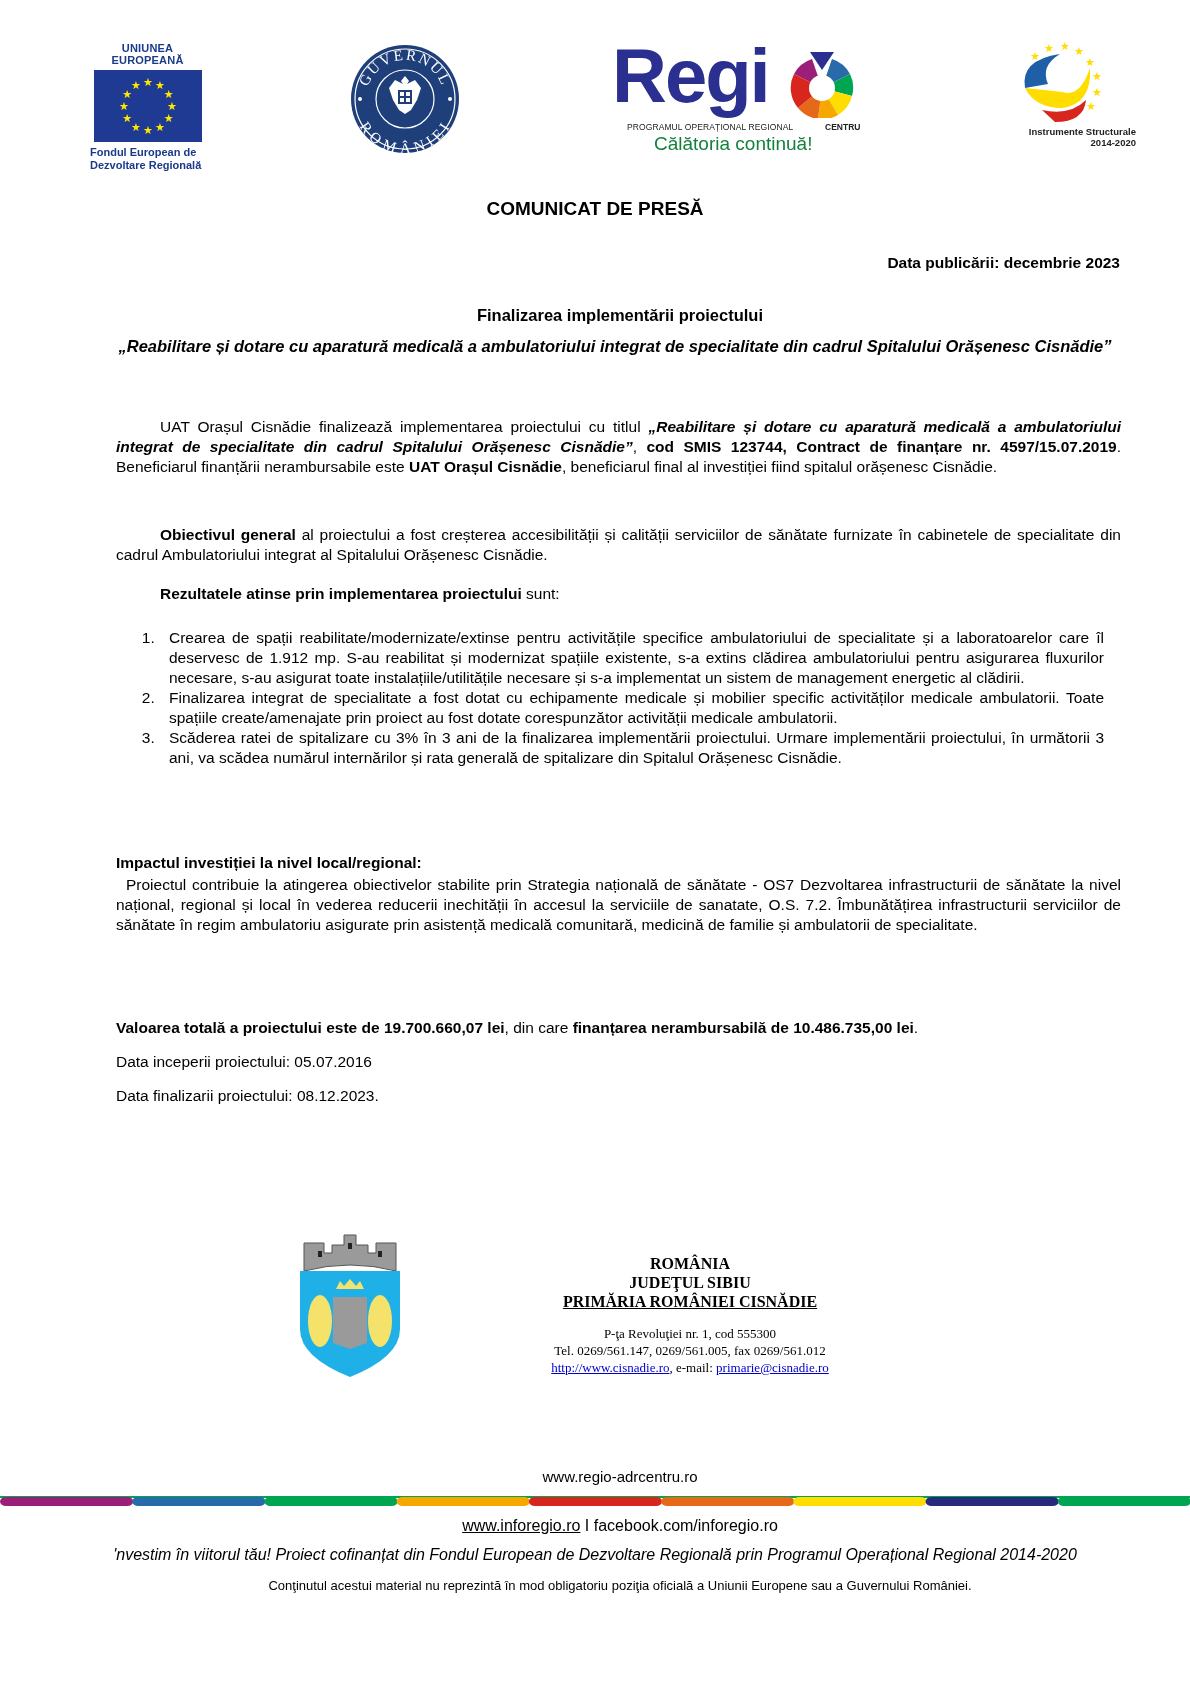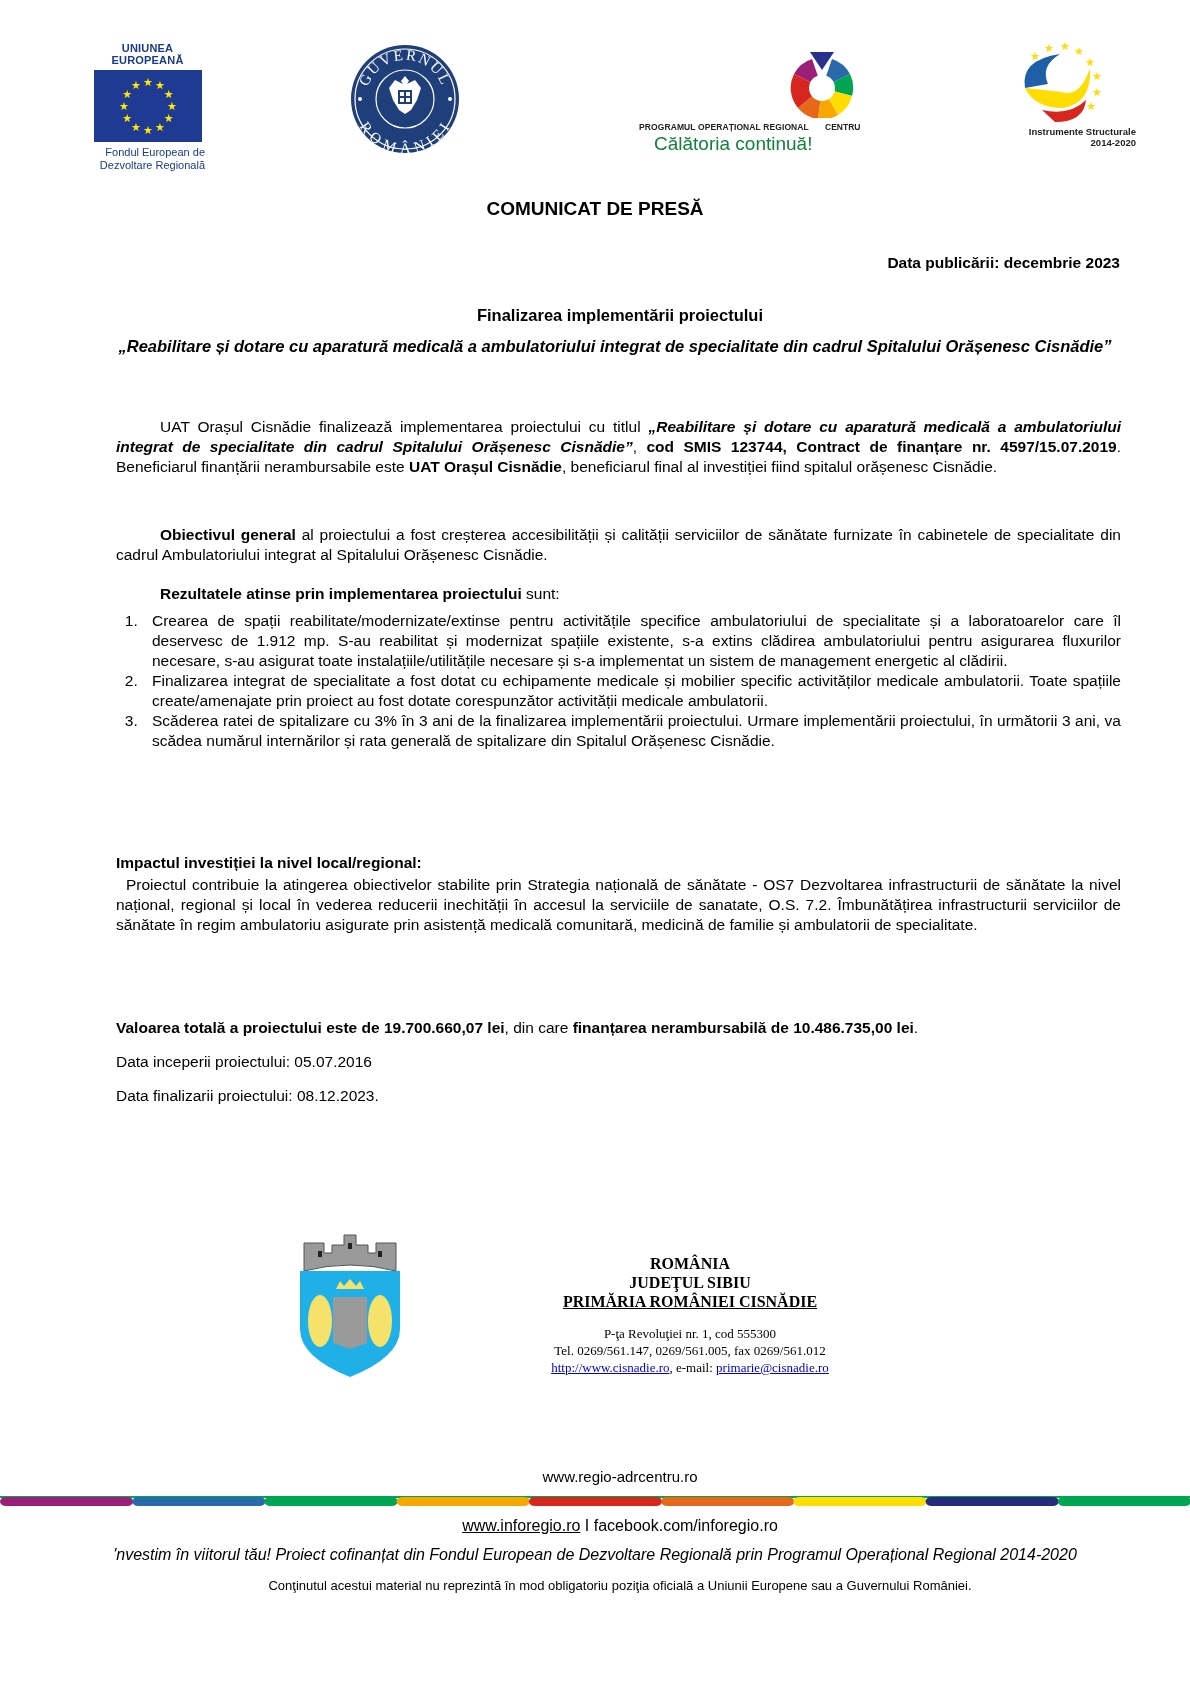--- a/index.html
+++ b/index.html
@@ -3,38 +3,38 @@
 <meta charset="utf-8">
 <style>
   html, body { margin:0; padding:0; background:#fff; }
   body { width:1190px; height:1684px; position:relative; overflow:hidden;
          font-family:"Liberation Sans", sans-serif; color:#000; }
   .abs { position:absolute; }
   
   #eu-logo { left:90px; top:42px; width:115px; }
   #eu-logo .cap { font-size:11px; color:#1a3a8a; text-align:center; font-weight:bold; letter-spacing:0.2px; }
   #eu-logo .flag { width:108px; height:72px; background:#1f3a93; margin:4px auto 4px; position:relative; }
-  #eu-logo .sub { font-size:11px; color:#1a3a8a; text-align:right; line-height:13px; }
+  #eu-logo .sub { font-size:11px; color:#1a3a8a; text-align:left; line-height:13px;font-weight:bold; }
   #gov-logo { left:350px; top:44px; width:110px; height:110px; }
   #regio-logo { left:612px; top:40px; width:280px; height:120px; }
   #regio-logo .word { position:absolute; left:0; top:-8px; font-size:76px; font-weight:bold; color:#2b2f8f; letter-spacing:-2px; font-family:"Liberation Sans", sans-serif; }
-  #regio-logo .prog { position:absolute; left:20px; top:82px; font-size:8.5px; font-weight:bold; color:#222; letter-spacing:0.1px;padding-left:7px; }
+  #regio-logo .prog { position:absolute; left:8px; top:82px; font-size:8.5px; font-weight:normal; color:#222; letter-spacing:0.1px;padding-left:7px; }
   #regio-logo .centru { position:absolute; left:213px; top:82px; font-size:8.5px; font-weight:bold; color:#222; }
   #regio-logo .tag { position:absolute; left:42px; top:93px; font-size:19px; color:#15803d; }
   #is-logo { left:1000px; top:40px; width:130px; height:115px; }
   #is-logo .cap { position:absolute; left:-4px; top:86px; width:140px; text-align:right; font-size:9.5px; font-weight:bold; color:#222; line-height:11px; }
 
   .title { left:0; width:1190px; top:198px; text-align:center; font-weight:bold; font-size:19px; }
   .pubdate { right:70px; top:254px; font-weight:bold; font-size:15.5px; }
   .subtitle1 { left:0; width:1240px; top:306px; text-align:center; font-weight:bold; font-size:16.5px; }
   .subtitle2 { left:110px; width:1010px; top:333px; text-align:center; font-weight:bold; font-style:italic; font-size:16.5px; line-height:27px; }
 
   .body { left:116px; width:1005px; font-size:15.5px; line-height:20px; text-align:justify; }
   .indent { text-indent:44px; }
-  ol.res { margin:0; padding-left:36px; }
+  ol.res { margin:17px; padding-left:36px; }
   ol.res li { padding-left:10px; text-align:justify; }
   .link { color:#0000cc; text-decoration:underline; }
 
   #crest { left:296px; top:1233px; width:108px; height:145px; }
   .muni { left:470px; width:440px; text-align:center; font-family:"Liberation Serif", serif; }
   .muni .h { font-weight:bold; font-size:16px; line-height:19px; }
   .muni .a { font-size:13px; line-height:17px; }
 
   .regio-url { left:0; width:1240px; top:1468px; text-align:center; font-size:15px; }
   #color-bar { left:0; top:1496px; width:1190px; height:10px; }
@@ -90,20 +90,21 @@
     <path d="M55 32 l4 5 -2 3 8 -4 6 8 -4 12 -6 10 -6 4 -6 -4 -6 -10 -4 -12 6 -8 8 4 -2 -3z" fill="#fff"></path>
     <rect x="48" y="46" width="14" height="14" fill="#1e3f7a"></rect>
     <rect x="50" y="48" width="4" height="4" fill="#fff"></rect>
       <rect x="56" y="48" width="4" height="4" fill="#fff"></rect>
     <rect x="50" y="54" width="4" height="4" fill="#fff"></rect>
       <rect x="56" y="54" width="4" height="4" fill="#fff"></rect>
   </svg>
 </div>
 
 <div id="regio-logo" class="abs">
+  <div class="word">Regi</div>
   <svg class="abs" style="left:178px;top:10px" width="64" height="68" viewBox="0 0 64 68">
     <g transform="translate(32,38)">
       <path d="M0 0 L-28 -14 A31 31 0 0 1 -10 -29 Z" fill="#9b1f79"></path>
       <path d="M0 0 L10 -29 A31 31 0 0 1 28 -14 Z" fill="#2a6aaa"></path>
       <path d="M0 0 L28 -14 A31 31 0 0 1 30 8 Z" fill="#00a551"></path>
       <path d="M0 0 L30 8 A31 31 0 0 1 16 27 Z" fill="#ffdd00"></path>
       <path d="M0 0 L16 27 A31 31 0 0 1 -4 31 Z" fill="#f6a800"></path>
       <path d="M0 0 L-4 31 A31 31 0 0 1 -24 20 Z" fill="#e6691a"></path>
       <path d="M0 0 L-24 20 A31 31 0 0 1 -28 -14 Z" fill="#d7261e"></path>
       <circle r="13" fill="#fff"></circle>

